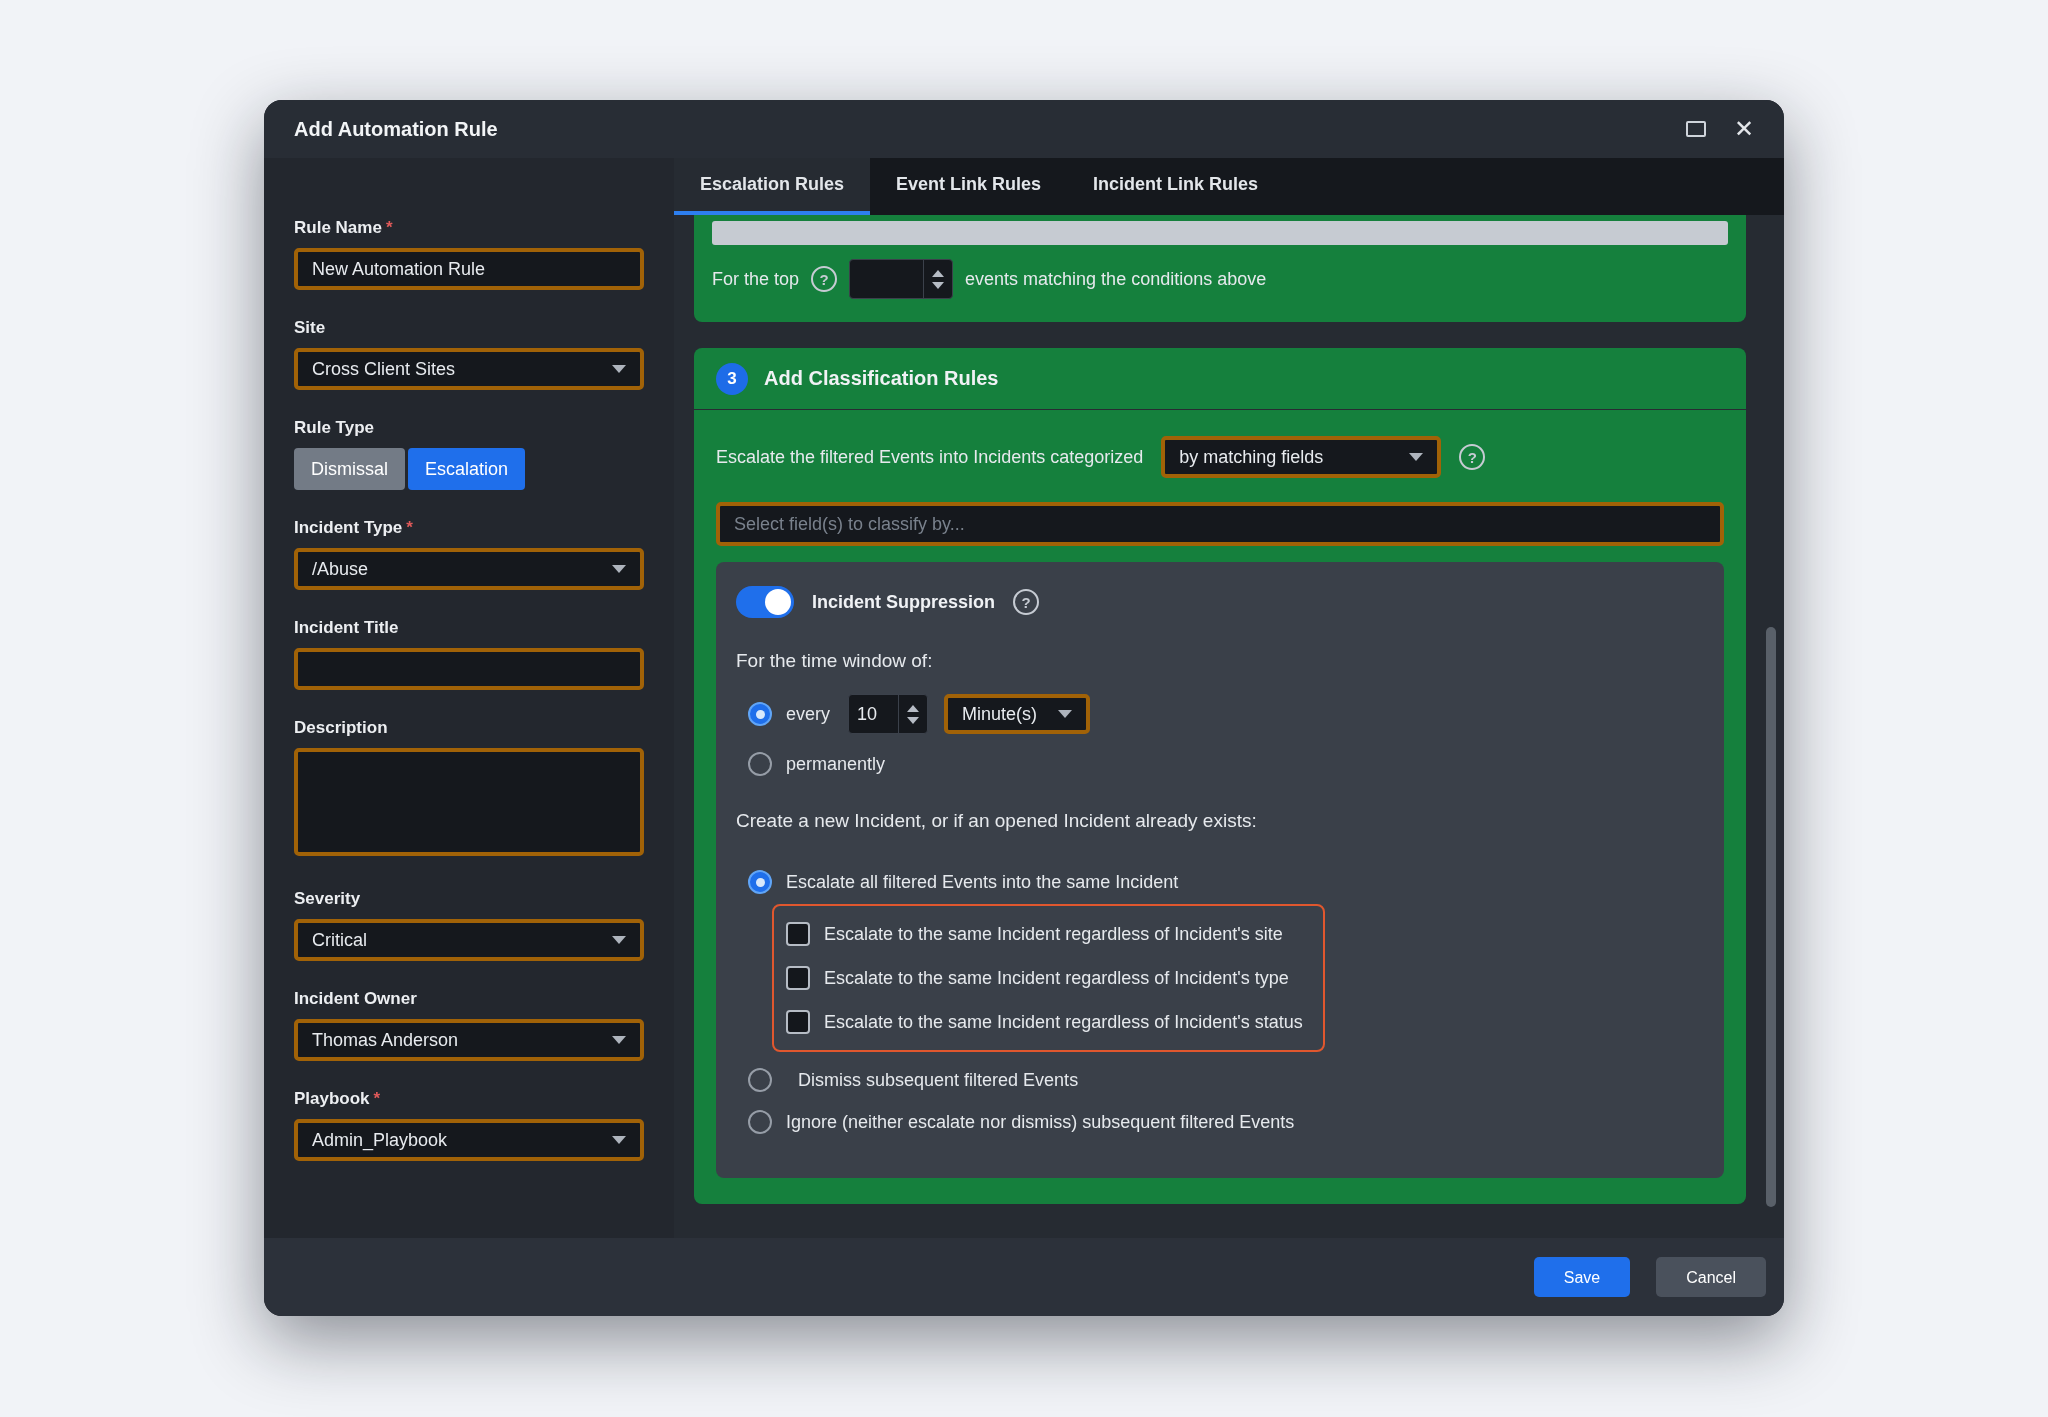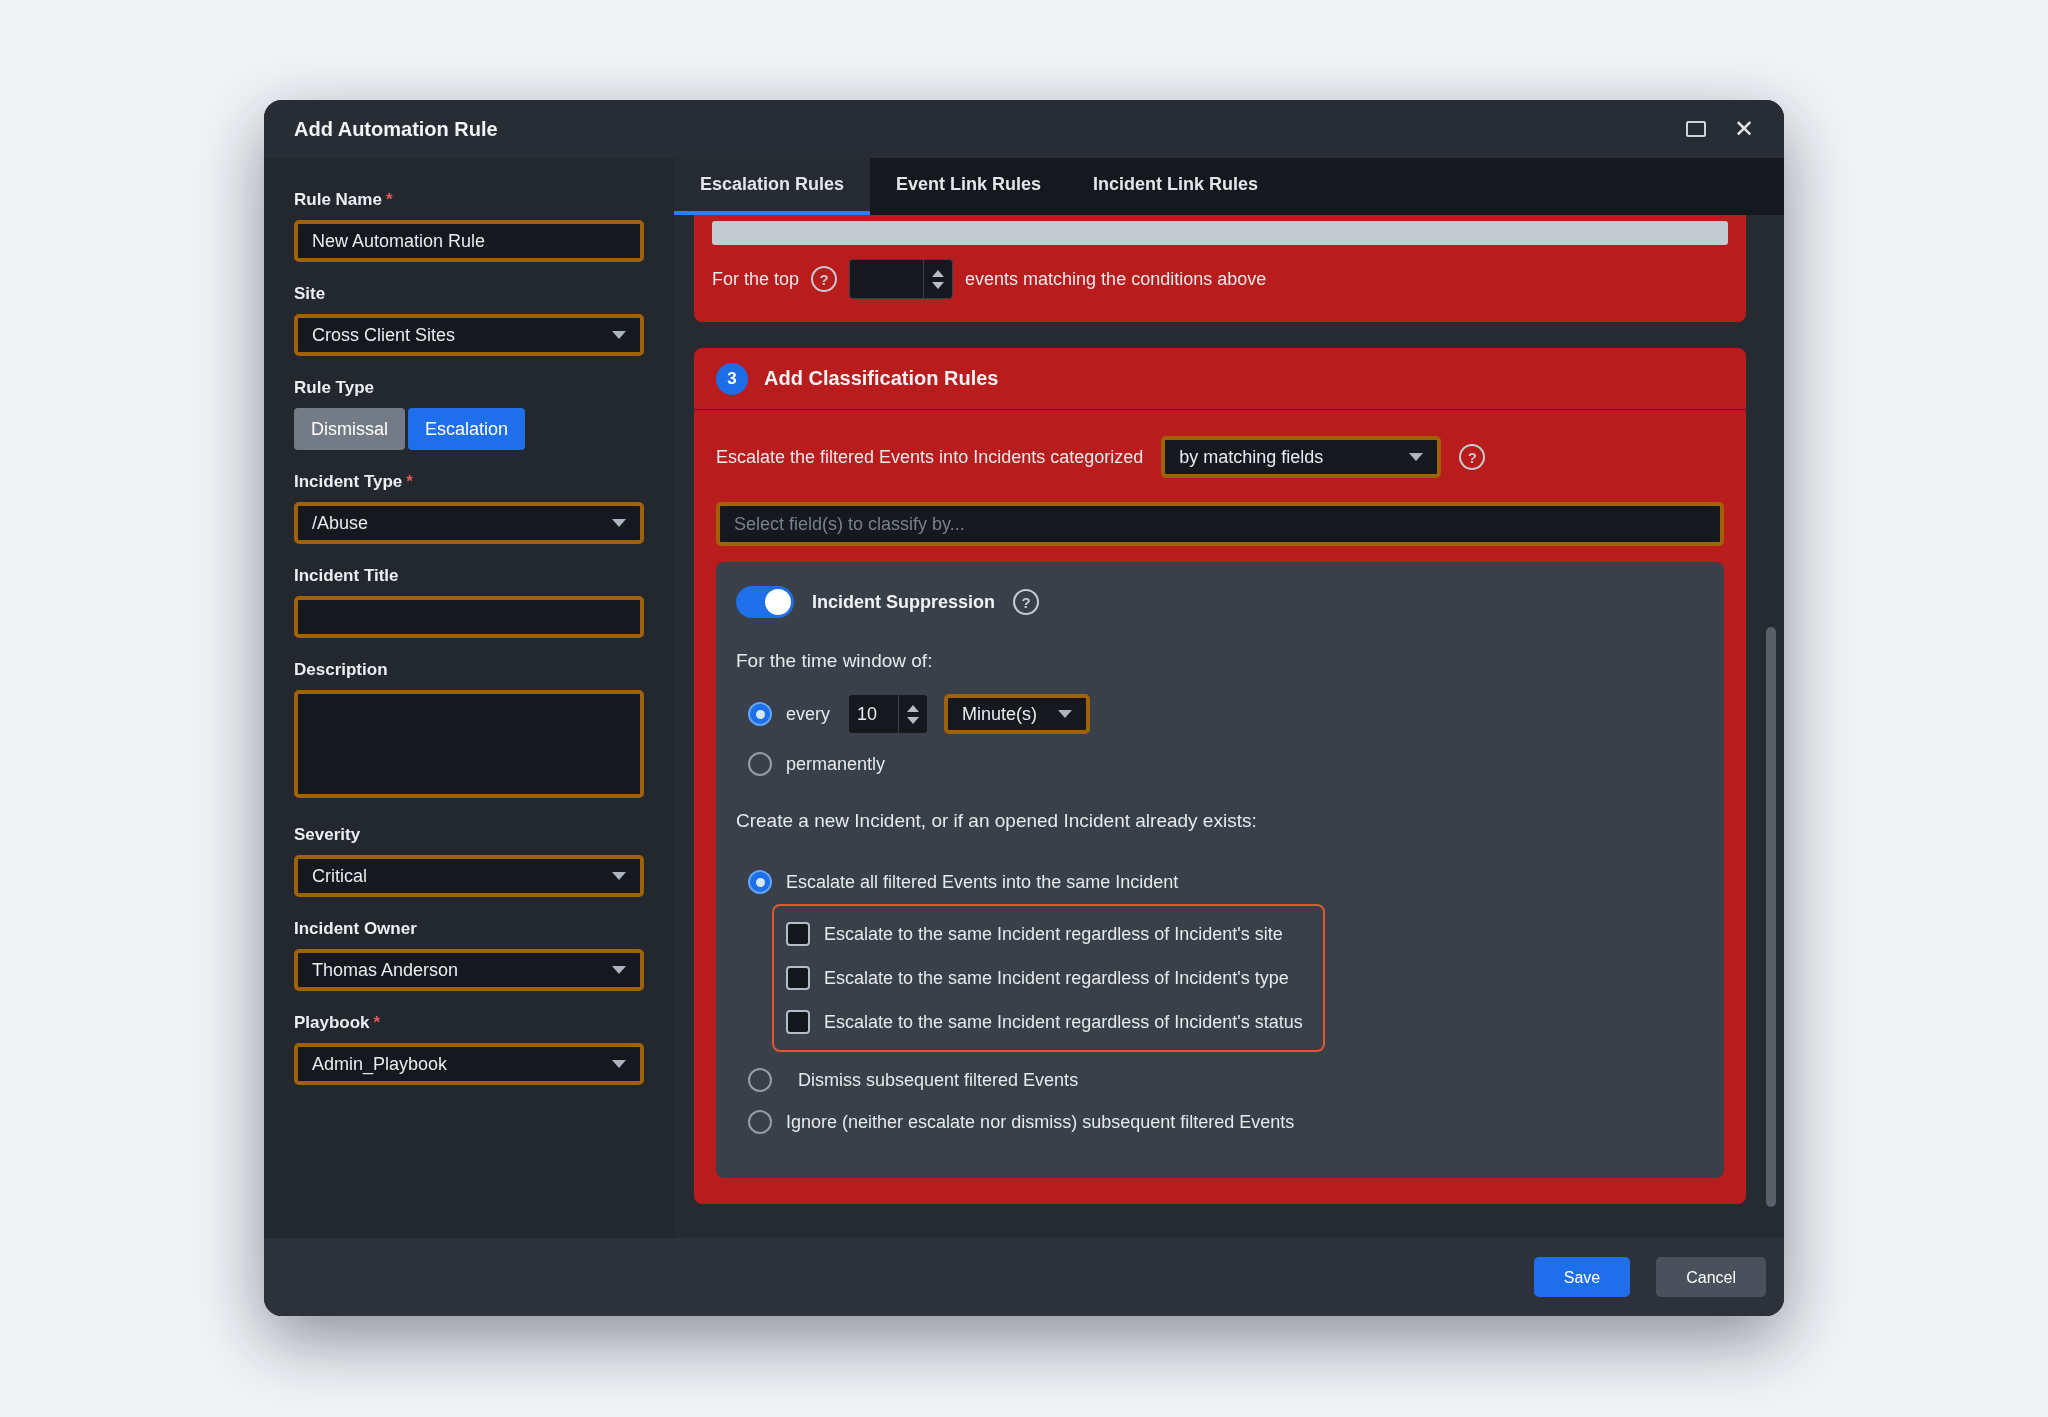--- a/index.html
+++ b/index.html
@@ -33,21 +33,21 @@
     height:78px; flex:0 0 auto; background:#2c313a;
     display:flex; align-items:center; justify-content:flex-end;
     gap:26px; padding:0 18px;
   }
   .btn { height:40px; padding:12px 30px; border:none; border-radius:5px; font-size:16px; color:#fff; cursor:pointer; font-family:inherit; }
   .btn-save { background:#1f6feb; }
   .btn-cancel { background:#4a515c; }
 
   
   .sidebar { width:410px; flex:0 0 auto; background:#23272e; padding:32px 30px; }
-  .field { margin-bottom:22px; }
+  .field { margin-bottom:22px;margin-top:28px; }
   .field-label { font-size:17px; font-weight:bold; color:#eceef1; margin-bottom:10px; }
   .required { color:#e05a5a; margin-left:4px; }
   .text-input, .textarea, .select {
     width:100%; background:#15181d; border:4px solid #a16207; border-radius:5px;
     color:#e8ebef; font-size:18px; font-family:Liberation Sans, sans-serif;
   }
   .text-input { height:42px; padding:0 14px; }
   .textarea { height:108px; padding:10px 14px; resize:none; }
   .select { height:42px; display:flex; align-items:center; justify-content:space-between; padding:0 14px; cursor:pointer; }
   .select-value { color:#e8ebef; }
@@ -61,21 +61,21 @@
   .content { flex:1; display:flex; flex-direction:column; background:#262b32; position:relative; min-width:0; }
   .tabbar { height:57px; flex:0 0 auto; background:#15181d; display:flex; }
   .tab {
     padding:0 26px; display:flex; align-items:center;
     color:#e3e6ea; font-size:18px; font-weight:bold; cursor:pointer;
     border-bottom:4px solid transparent;
   }
   .tab.active { background:#262b32; border-bottom-color:#2d7ff0; }
 
   .scroll-region { flex:1; overflow:hidden; }
-  .panel { background:#b91c1c; border-radius:8px; margin:0 38px 0 20px; }
+  .panel { background:#15803d; border-radius:8px; margin:0 38px 0 20px; }
   .panel-top { border-radius:0 0 8px 8px; height:107px; overflow:hidden; }
   .cut-bar { height:24px; margin:6px 18px 0 18px; background:#c6cbd2; border-radius:3px; }
   .for-top-row { display:flex; align-items:center; gap:12px; margin:14px 0 0 18px; }
 
   .help-icon {
     width:26px; height:26px; border-radius:50%; border:2px solid #c6cbd3;
     display:inline-flex; align-items:center; justify-content:center;
     color:#c6cbd3; font-size:15px; font-weight:bold; cursor:pointer; flex:0 0 auto;
   }
 

